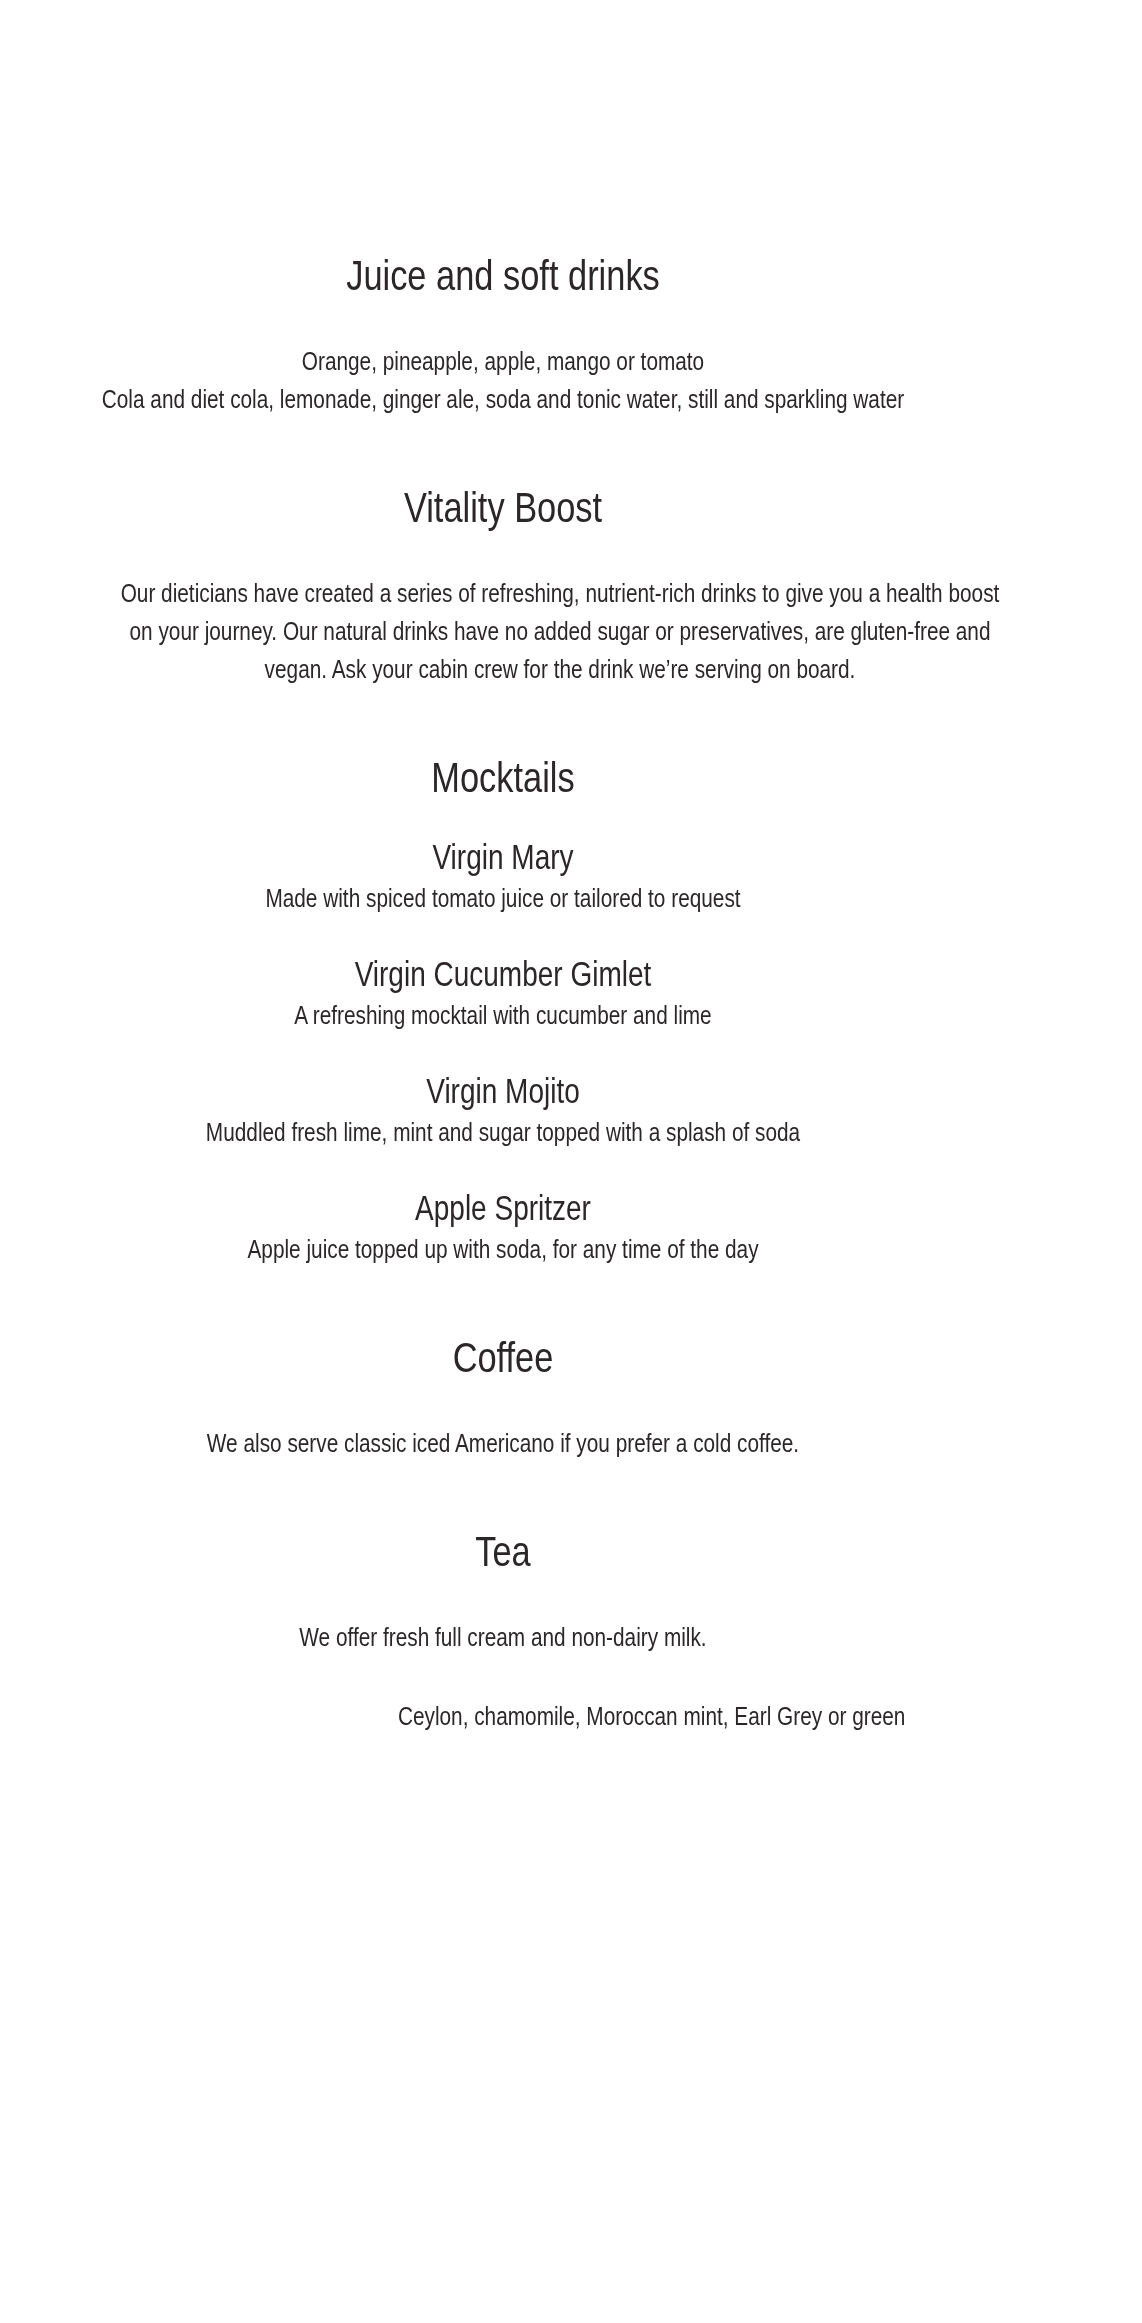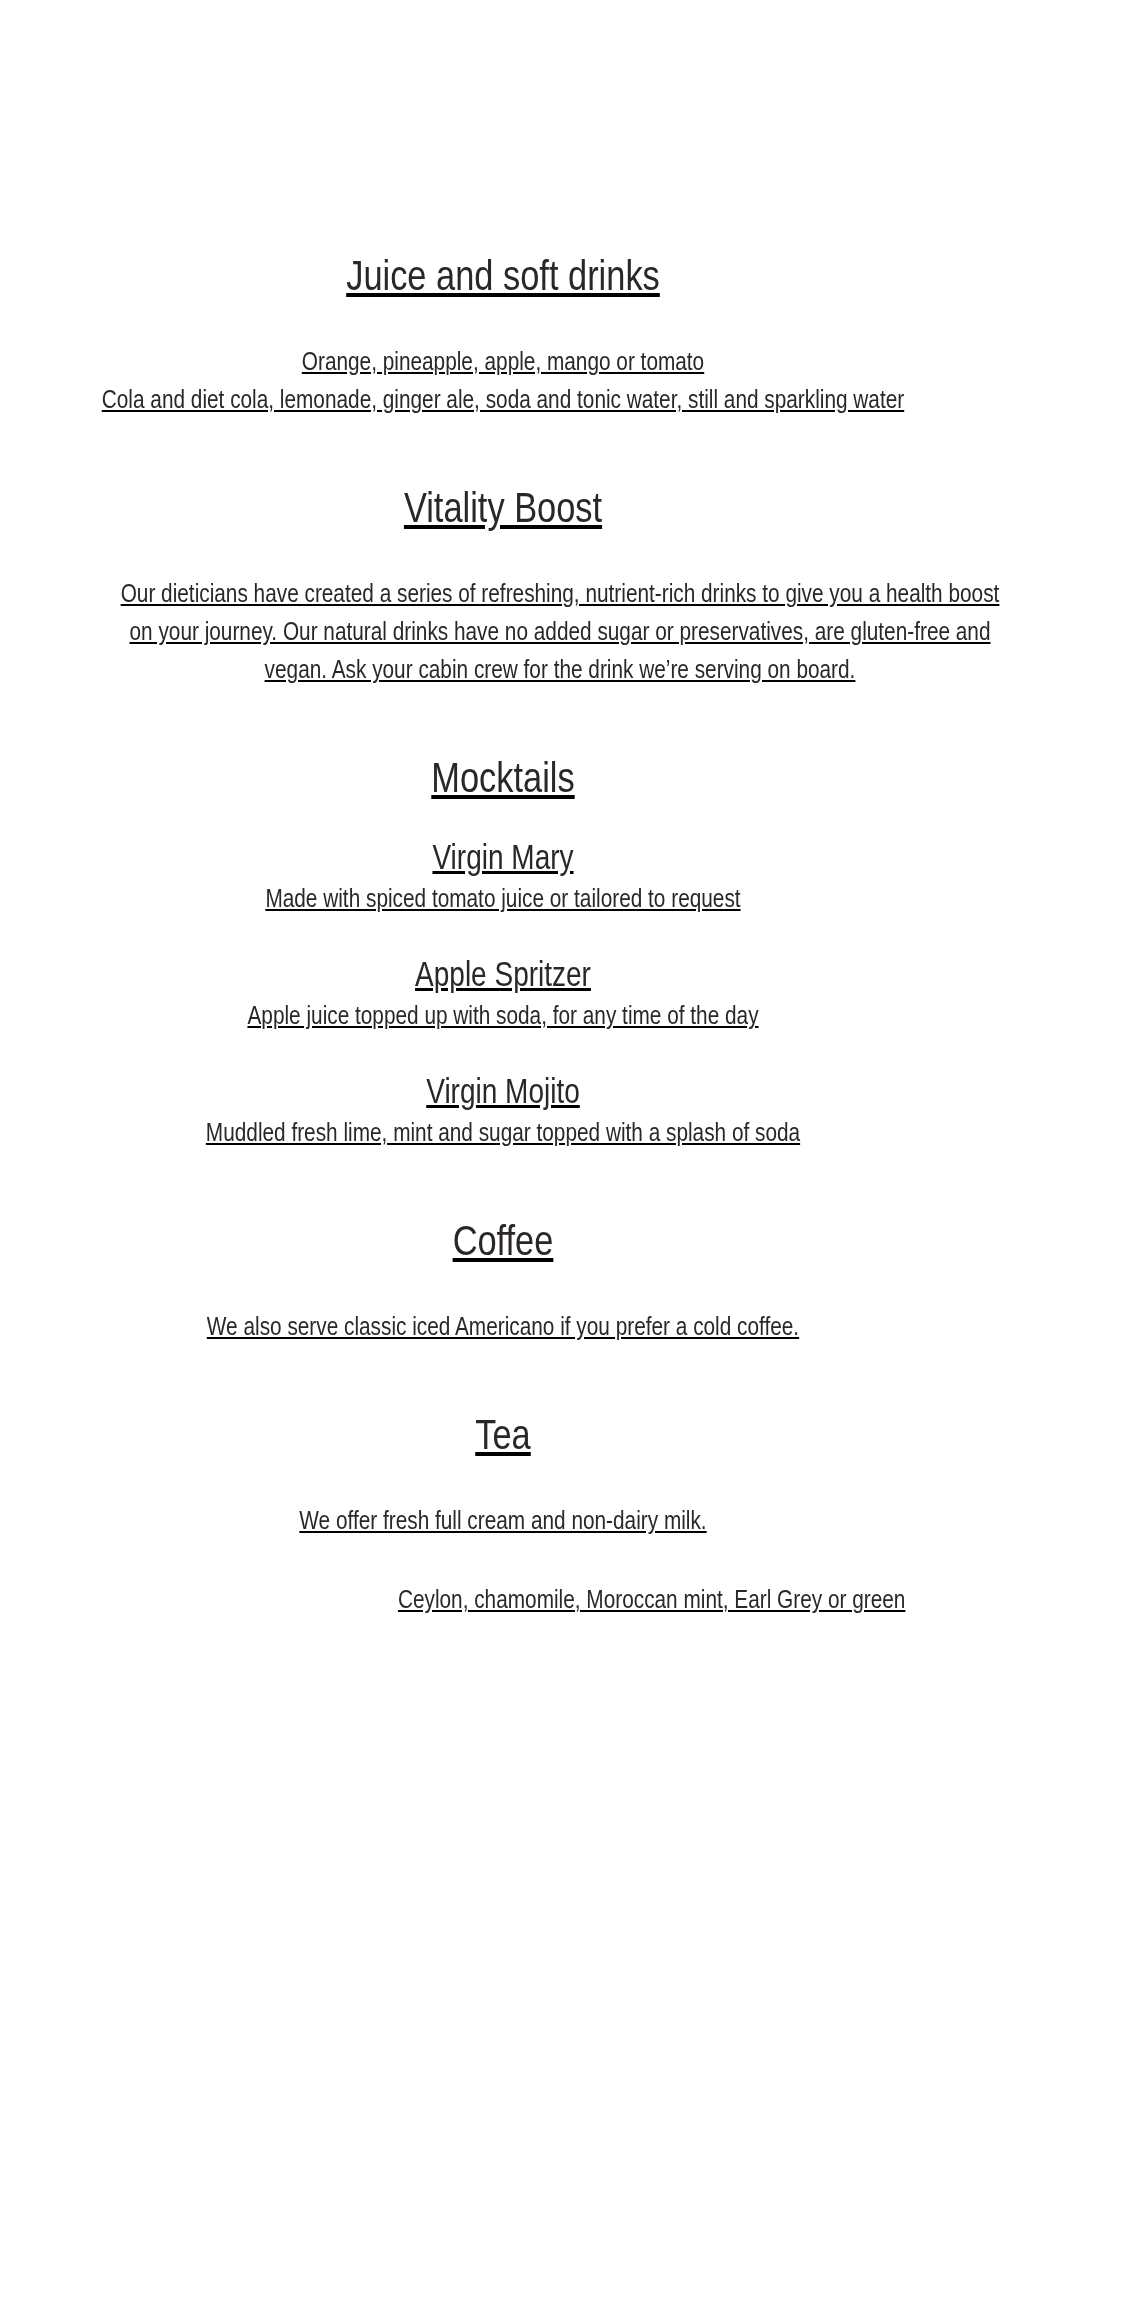--- a/index.html
+++ b/index.html
@@ -7,21 +7,20 @@
     padding: 0;
     background: #ffffff;
   }
   .page {
     position: relative;
     width: 1006px;
     height: 2323px;
     overflow: hidden;
     background: var(--bg, #ffffff);
     font-family: "Liberation Sans", sans-serif;
-    text-decoration: underline;
   }
   .menu {
     padding-top: 252px;
     text-align: center;
     color: var(--text, #2b2728);
   }
   
   .condense {
     transform: scaleX(0.80);
     transform-origin: 50% 50%;
@@ -85,26 +84,30 @@
         <h2 class="section-title condense">Vitality Boost</h2>
         <p class="section-intro condense">Our dieticians have created a series of refreshing, nutrient-rich drinks to give you a health boost on your journey. Our natural drinks have no added sugar or preservatives, are gluten-free and vegan. Ask your cabin crew for the drink we’re serving on board.</p>
       </section>
       <section class="menu-section">
         <h2 class="section-title condense">Mocktails</h2>
         <div class="menu-item">
           <h3 class="item-name condense">Virgin Mary</h3>
           <p class="item-desc condense">Made with spiced tomato juice or tailored to request</p>
         </div>
         <div class="menu-item">
-          <h3 class="item-name condense">Apple Spritzer</h3>
-          <p class="item-desc condense">Apple juice topped up with soda, for any time of the day</p>
+          <h3 class="item-name condense">Virgin Cucumber Gimlet</h3>
+          <p class="item-desc condense">A refreshing mocktail with cucumber and lime</p>
         </div>
         <div class="menu-item">
           <h3 class="item-name condense">Virgin Mojito</h3>
           <p class="item-desc condense">Muddled fresh lime, mint and sugar topped with a splash of soda</p>
+        </div>
+        <div class="menu-item">
+          <h3 class="item-name condense">Apple Spritzer</h3>
+          <p class="item-desc condense">Apple juice topped up with soda, for any time of the day</p>
         </div>
       </section>
       <section class="menu-section">
         <h2 class="section-title condense">Coffee</h2>
         <div class="line-group">
           <p class="menu-line condense">We also serve classic iced Americano if you prefer a cold coffee.</p>
         </div>
       </section>
       <section class="menu-section">
         <h2 class="section-title condense">Tea</h2>

